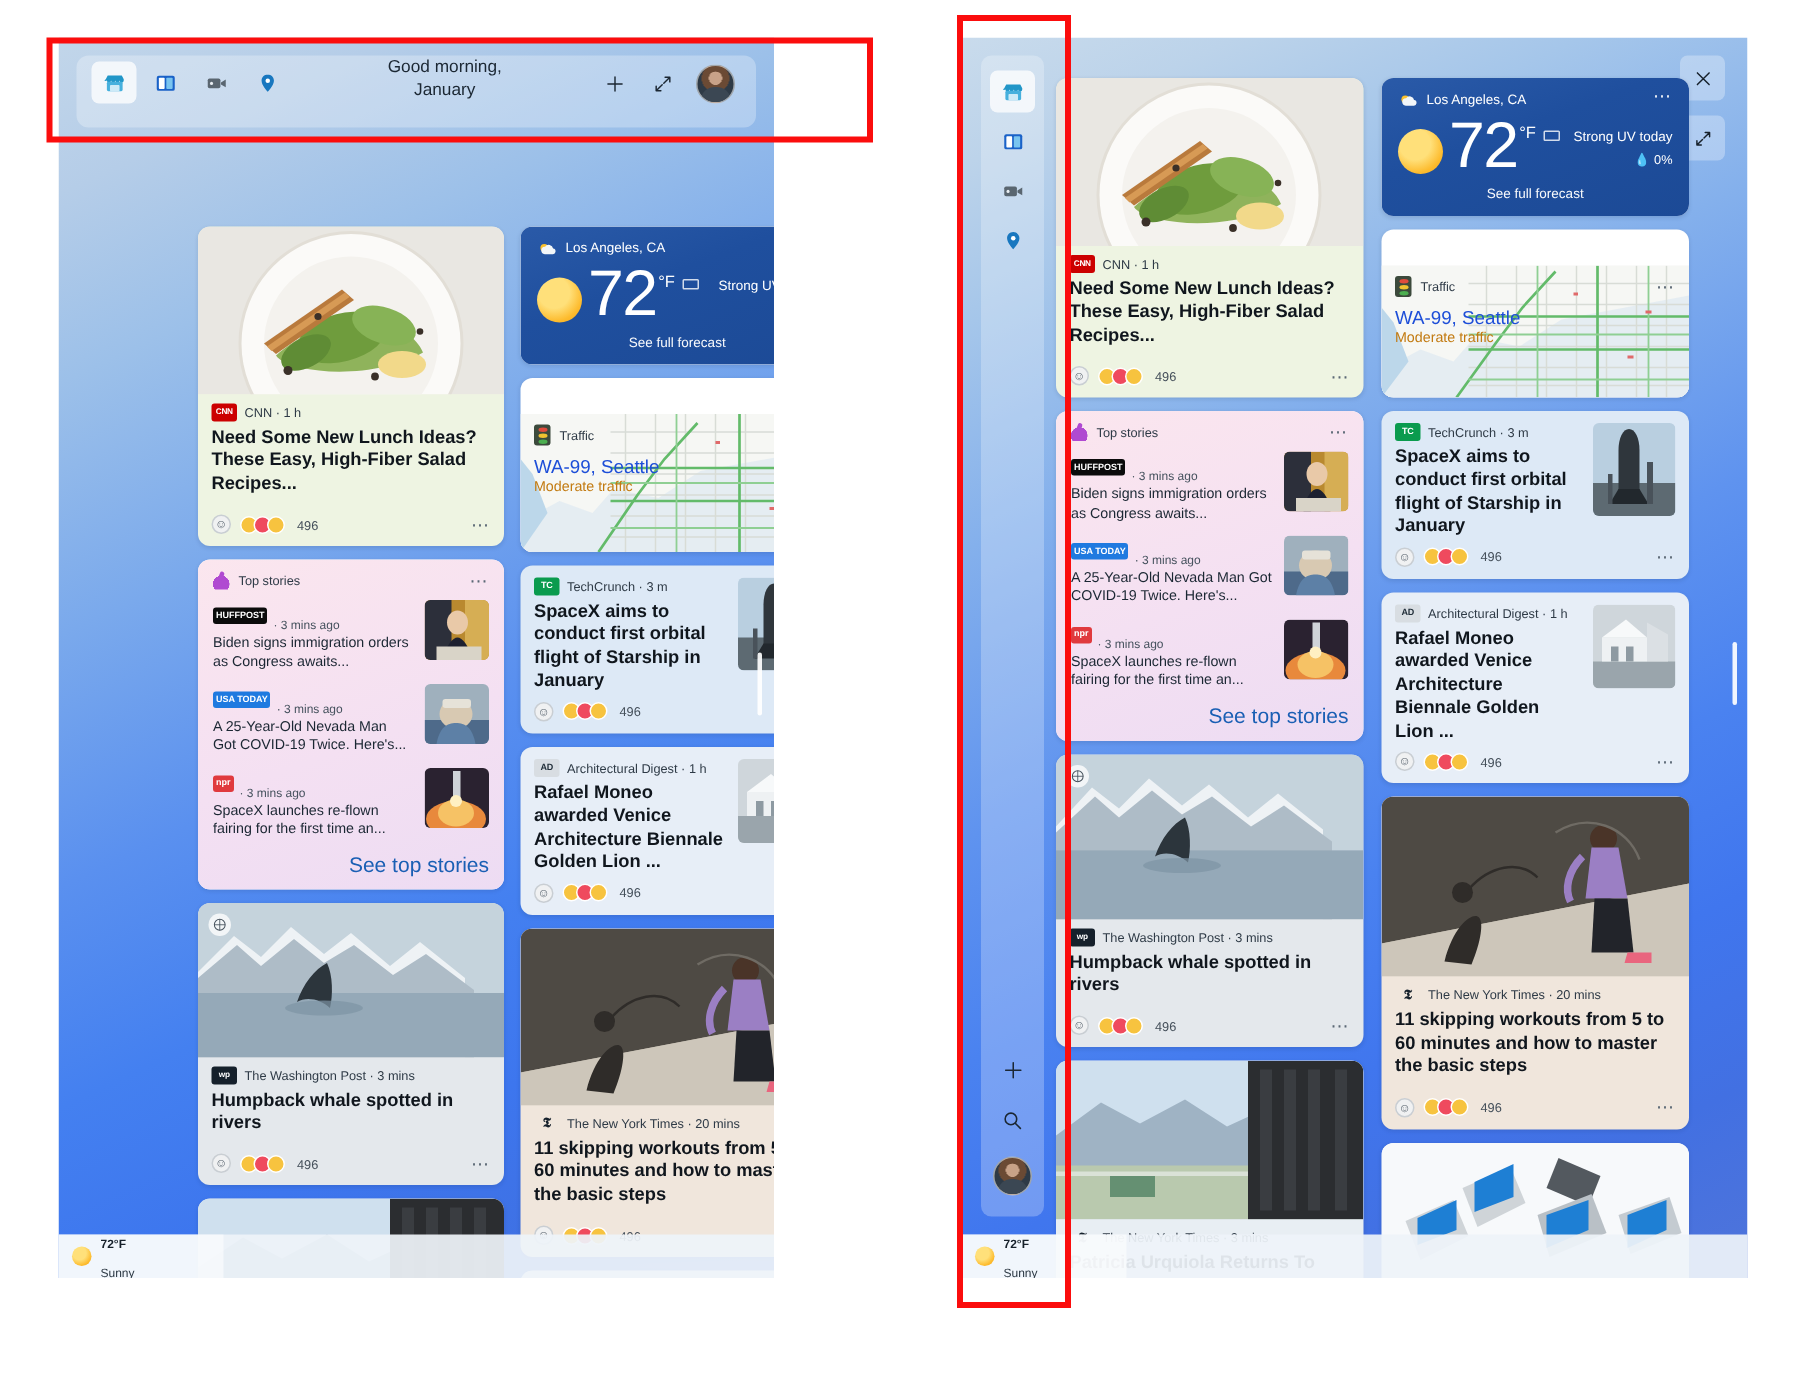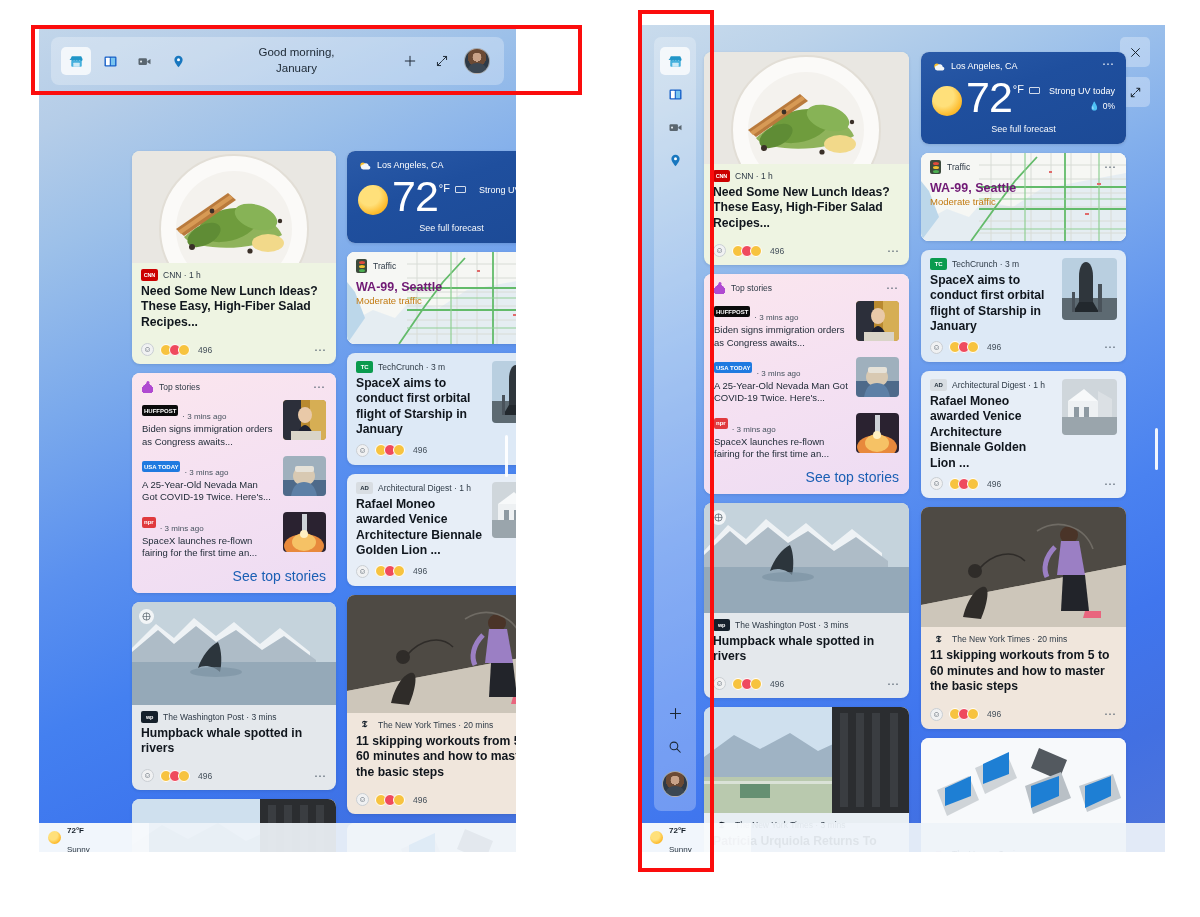--- a/index.html
+++ b/index.html
@@ -29,21 +29,21 @@
       linear-gradient(155deg,
         #c2d6ea 0%, #b5cde8 10%, #9cc0e9 22%,
         #7aa9ec 38%, #5a90ef 54%, #4480f0 68%,
         #3d76ee 80%, #3f70e2 92%, #4a74dc 100%);
   }
 
   .hdr-bar {
     position: absolute; left: 12px; top: 12px; right: 12px; height: 48px;
     background: rgba(255,255,255,0.28);
     border-radius: 8px;
-    display: flex; align-items: center;
+    display: flex; align-items: flex-end;
     padding: 16px 10px;
   }
   .hdr-icons { display: flex; align-items: center; gap: 4px; }
   .hdr-ico {
     width: 30px; height: 28px; border-radius: 5px;
     display: flex; align-items: center; justify-content: center;
   }
   .hdr-ico.active { background: rgba(255,255,255,0.75); }
   .hdr-greet {
     flex: 1; text-align: center;
@@ -134,31 +134,31 @@
   }
   .wx-temp { font-size: 43px; font-weight: 400; line-height: 1; margin-left: 4px; letter-spacing: -1px; }
   .wx-unit { font-size: 11px; margin-top: 7px; margin-left: 1px; }
   .wx-badge { width: 11px; height: 7px; border: 1px solid rgba(255,255,255,.8); border-radius: 1px; margin: 11px 0 0 5px; }
   .wx-uv { margin-left: auto; text-align: right; padding-top: 10px; }
   .wx-uvt { font-size: 9px; }
   .wx-rain { font-size: 8.5px; margin-top: 5px; }
   .wx-fore { text-align: center; font-size: 9px; margin-top: 5px; opacity: .97; }
 
   
-  .tf { position: relative; background: #f7f8f6; height: 92px; overflow: hidden; }
+  .tf { position: relative; background: #f7f8f6; height: 92px; overflow: hidden; margin-top: 24px; }
   .tf-map { position: absolute; inset: 0; }
   .tf-head { position: relative; display: flex; align-items: center; gap: 6px; padding: 7px 9px 0; }
   .tf-ico { width: 11px; height: 14px; border-radius: 2px; background: #3c4a3c; position: relative; flex: none; }
   .tf-ico i { position: absolute; left: 2.5px; width: 6px; height: 3px; border-radius: 50%; display: block; }
   .tf-ico i:nth-child(1) { top: 1.5px; background: #e04b3c; }
   .tf-ico i:nth-child(2) { top: 5.5px; background: #f0c230; }
   .tf-ico i:nth-child(3) { top: 9.5px; background: #4caf50; }
   .tf-t { font-size: 8.5px; color: #2e3a46; }
   .tf-dots { margin-left: auto; font-size: 12px; color: #5b6875; letter-spacing: 1px; line-height: 6px; }
-  .tf-road { position: relative; padding: 7px 9px 0; font-size: 12.5px; font-weight: bold; color: #701a75; }
+  .tf-road { position: relative; padding: 7px 9px 0; font-size: 12.5px; font-weight: normal; color: #1d4ed8; }
   .tf-stat { position: relative; padding: 1px 9px 0; font-size: 9.5px; color: #c27a10; }
 
   
   .ts { background: linear-gradient(160deg, #fbe6ee 0%, #f4e0f2 55%, #eddcf3 100%); padding: 8px 10px 9px; }
   .ts-head { display: flex; align-items: center; gap: 6px; margin-bottom: 7px; }
   .ts-ico { width: 11px; height: 12px; flex: none;
     background: radial-gradient(circle at 50% 70%, #b04ad1 0 55%, transparent 56%);
     position: relative; }
   .ts-ico::after { content:""; position:absolute; left: 4px; top: 0; width: 3px; height: 6px;
     background: #b04ad1; border-radius: 2px; transform: rotate(22deg); }

